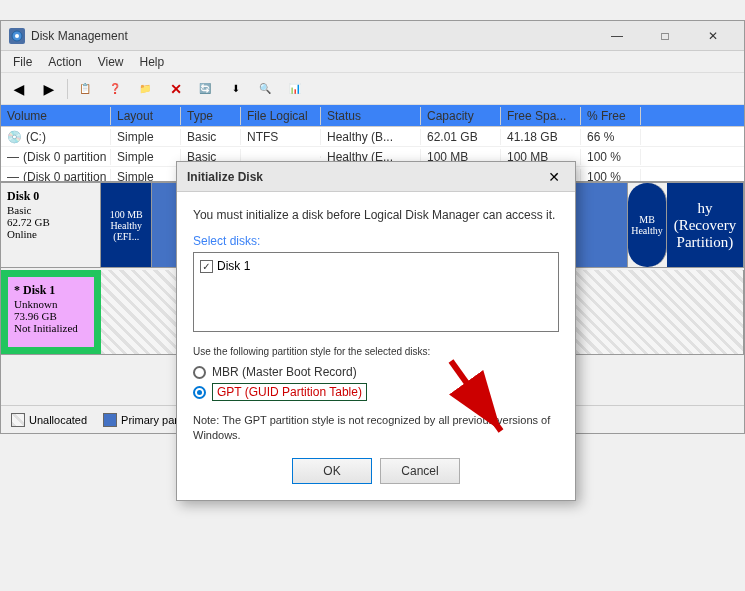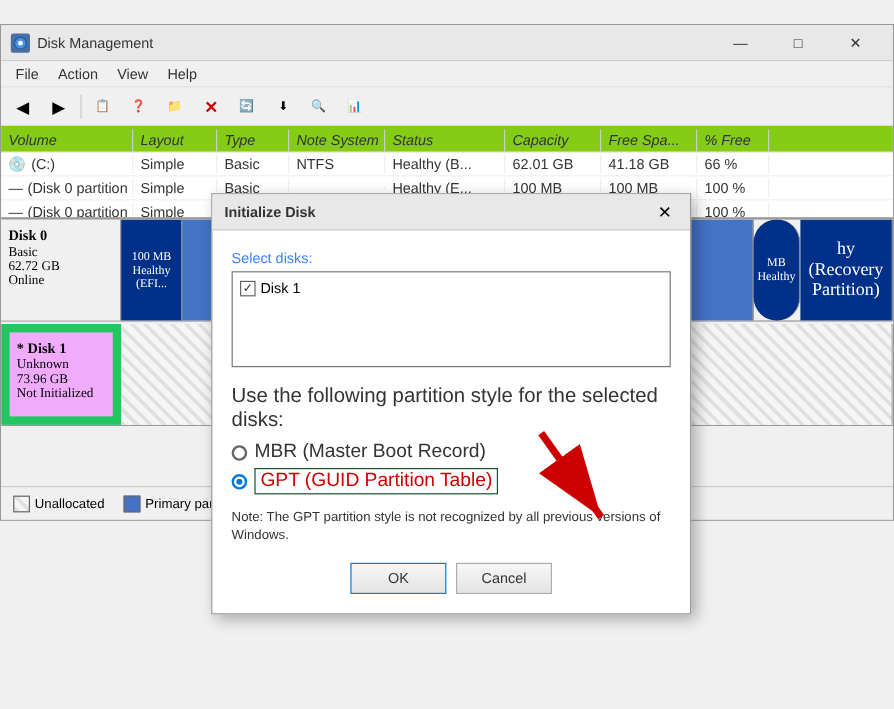--- a/index.html
+++ b/index.html
@@ -19,21 +19,21 @@
     
     .menu-bar { background: #f0f0f0; height: 22px; display: flex; align-items: center; padding: 0 4px; border-bottom: 1px solid #ddd; }
     .menu-item { padding: 2px 8px; cursor: pointer; font-size: 12px; color: #333; }
     
     
     .toolbar { background: #f0f0f0; height: 32px; display: flex; align-items: center; padding: 0 4px; border-bottom: 1px solid #ddd; gap: 2px; }
     .toolbar-btn { width: 28px; height: 26px; border: 1px solid transparent; background: transparent; cursor: pointer; display: flex; align-items: center; justify-content: center; font-size: 14px; }
     .toolbar-sep { width: 1px; height: 20px; background: #ccc; margin: 0 2px; }
     
     
-    .table-header { display: flex; background: #84cc16; border-bottom: 1px solid #ccc; height: 22px; align-items: flex-end; font-style: italic; }
+    .table-header { display: flex; background: #3b82f6; border-bottom: 1px solid #ccc; height: 22px; align-items: center; }
     .th { padding: 2px 6px; font-size: 12px; font-weight: normal; color: #333; border-right: 1px solid #ccc; flex-shrink: 0; overflow: hidden; white-space: nowrap; cursor: pointer; }
     
     
     .table-body { background: white; }
     .table-row { display: flex; height: 20px; align-items: center; border-bottom: 1px solid #f0f0f0; }
     .td { padding: 1px 6px; font-size: 12px; color: #333; border-right: 1px solid #f0f0f0; flex-shrink: 0; overflow: hidden; white-space: nowrap; }
     .td-volume { display: flex; align-items: center; gap: 4px; }
     
     
     .col-volume { width: 110px; }
@@ -69,23 +69,23 @@
     .dialog { background: white; border: 1px solid #999; box-shadow: 4px 4px 12px rgba(0,0,0,0.3); width: 400px; position: absolute; top: 140px; left: 175px; }
     .dialog-titlebar { background: #e8e8e8; height: 30px; display: flex; align-items: center; padding: 0 10px; border-bottom: 1px solid #ccc; justify-content: space-between; }
     .dialog-title { font-size: 12px; font-weight: bold; color: #333; }
     .dialog-close { width: 22px; height: 22px; border: none; background: transparent; cursor: pointer; font-size: 14px; display: flex; align-items: center; justify-content: center; }
     .dialog-body { padding: 16px; }
     .dialog-desc { font-size: 12px; color: #333; margin-bottom: 12px; }
     .dialog-label { font-size: 12px; color: #3b82f6; margin-bottom: 4px; }
     .disk-list-box { border: 1px solid #7a7a7a; width: 100%; height: 80px; margin-bottom: 14px; padding: 4px; background: white; }
     .disk-list-item { display: flex; align-items: center; gap: 4px; font-size: 12px; padding: 2px; }
     .checkbox { width: 13px; height: 13px; border: 1px solid #666; background: white; display: inline-flex; align-items: center; justify-content: center; font-size: 10px; color: #333; }
-    .partition-style-label { font-size: 17px; color: #333; margin-bottom: 8px; }
+    .partition-style-label { font-size: 10px; color: #333; margin-bottom: 8px; }
     .radio-group { display: flex; flex-direction: column; gap: 4px; margin-bottom: 12px; }
-    .radio-option { display: flex; align-items: center; gap: 6px; font-size: 16px; }
+    .radio-option { display: flex; align-items: center; gap: 6px; font-size: 12px; }
     .radio-circle { width: 13px; height: 13px; border-radius: 50%; border: 2px solid #666; background: white; display: inline-flex; align-items: center; justify-content: center; flex-shrink: 0; }
     .radio-circle.selected { border-color: #0078d7; background: white; }
     .radio-circle.selected::after { content: ''; width: 5px; height: 5px; background: #0078d7; border-radius: 50%; }
     .radio-label-mbr { color: #333; }
     .note-text { font-size: 11px; color: #333; margin-bottom: 14px; line-height: 1.4; }
     .dialog-buttons { display: flex; justify-content: center; gap: 8px; }
     .dialog-btn { width: 80px; height: 26px; border: 1px solid #adadad; background: linear-gradient(to bottom, #f6f6f6, #e4e4e4); cursor: pointer; font-size: 12px; color: #333; }
     .dialog-btn-ok { border: 1px solid #0078d7; }
   </style>
 </head>
@@ -128,21 +128,21 @@
     <button class="toolbar-btn" style="font-size:10px;">🔄</button>
     <button class="toolbar-btn" style="font-size:10px;">⬇</button>
     <button class="toolbar-btn" style="font-size:10px;">🔍</button>
     <button class="toolbar-btn" style="font-size:10px;">📊</button>
   </div>
 
   <div class="table-header">
     <div class="th col-volume">Volume</div>
     <div class="th col-layout">Layout</div>
     <div class="th col-type">Type</div>
-    <div class="th col-fs">Note System</div>
+    <div class="th col-fs">File Logical</div>
     <div class="th col-status">Status</div>
     <div class="th col-capacity">Capacity</div>
     <div class="th col-freespace">Free Spa...</div>
     <div class="th col-freepct">% Free</div>
   </div>
 
   <div class="table-body" style="height: 76px; overflow: hidden;">
 
     <div class="table-row">
       <div class="td col-volume td-volume">
@@ -257,20 +257,21 @@
       <span>Primary partition</span>
     </div>
   </div>
 
   <div class="dialog">
     <div class="dialog-titlebar">
       <span class="dialog-title">Initialize Disk</span>
       <button class="dialog-close">✕</button>
     </div>
     <div class="dialog-body">
+      <p class="dialog-desc">You must initialize a disk before Logical Disk Manager can access it.</p>
       <p class="dialog-label">Select disks:</p>
       <div class="disk-list-box">
         <div class="disk-list-item">
           <div class="checkbox">✓</div>
           <span>Disk 1</span>
         </div>
       </div>
       <p class="partition-style-label">Use the following partition style for the selected disks:</p>
       <div class="radio-group">
         <div class="radio-option">

